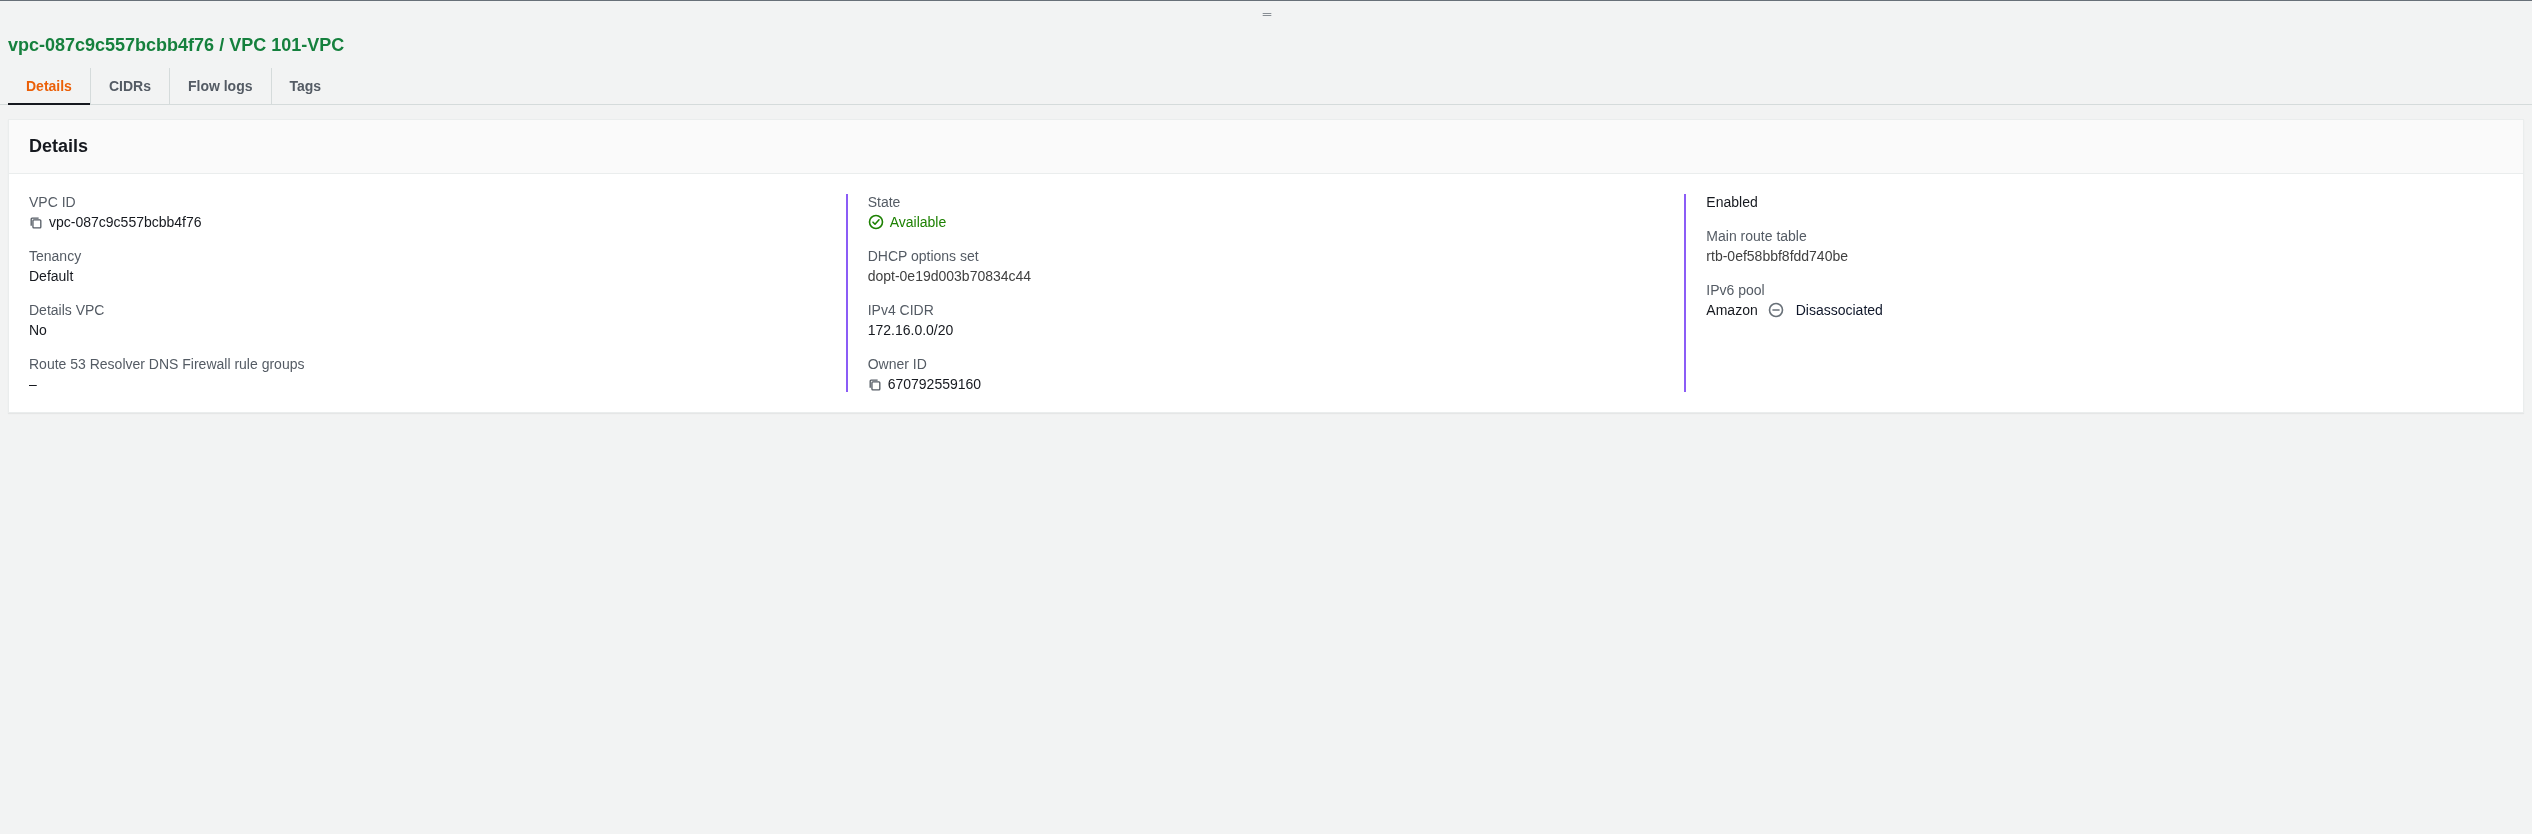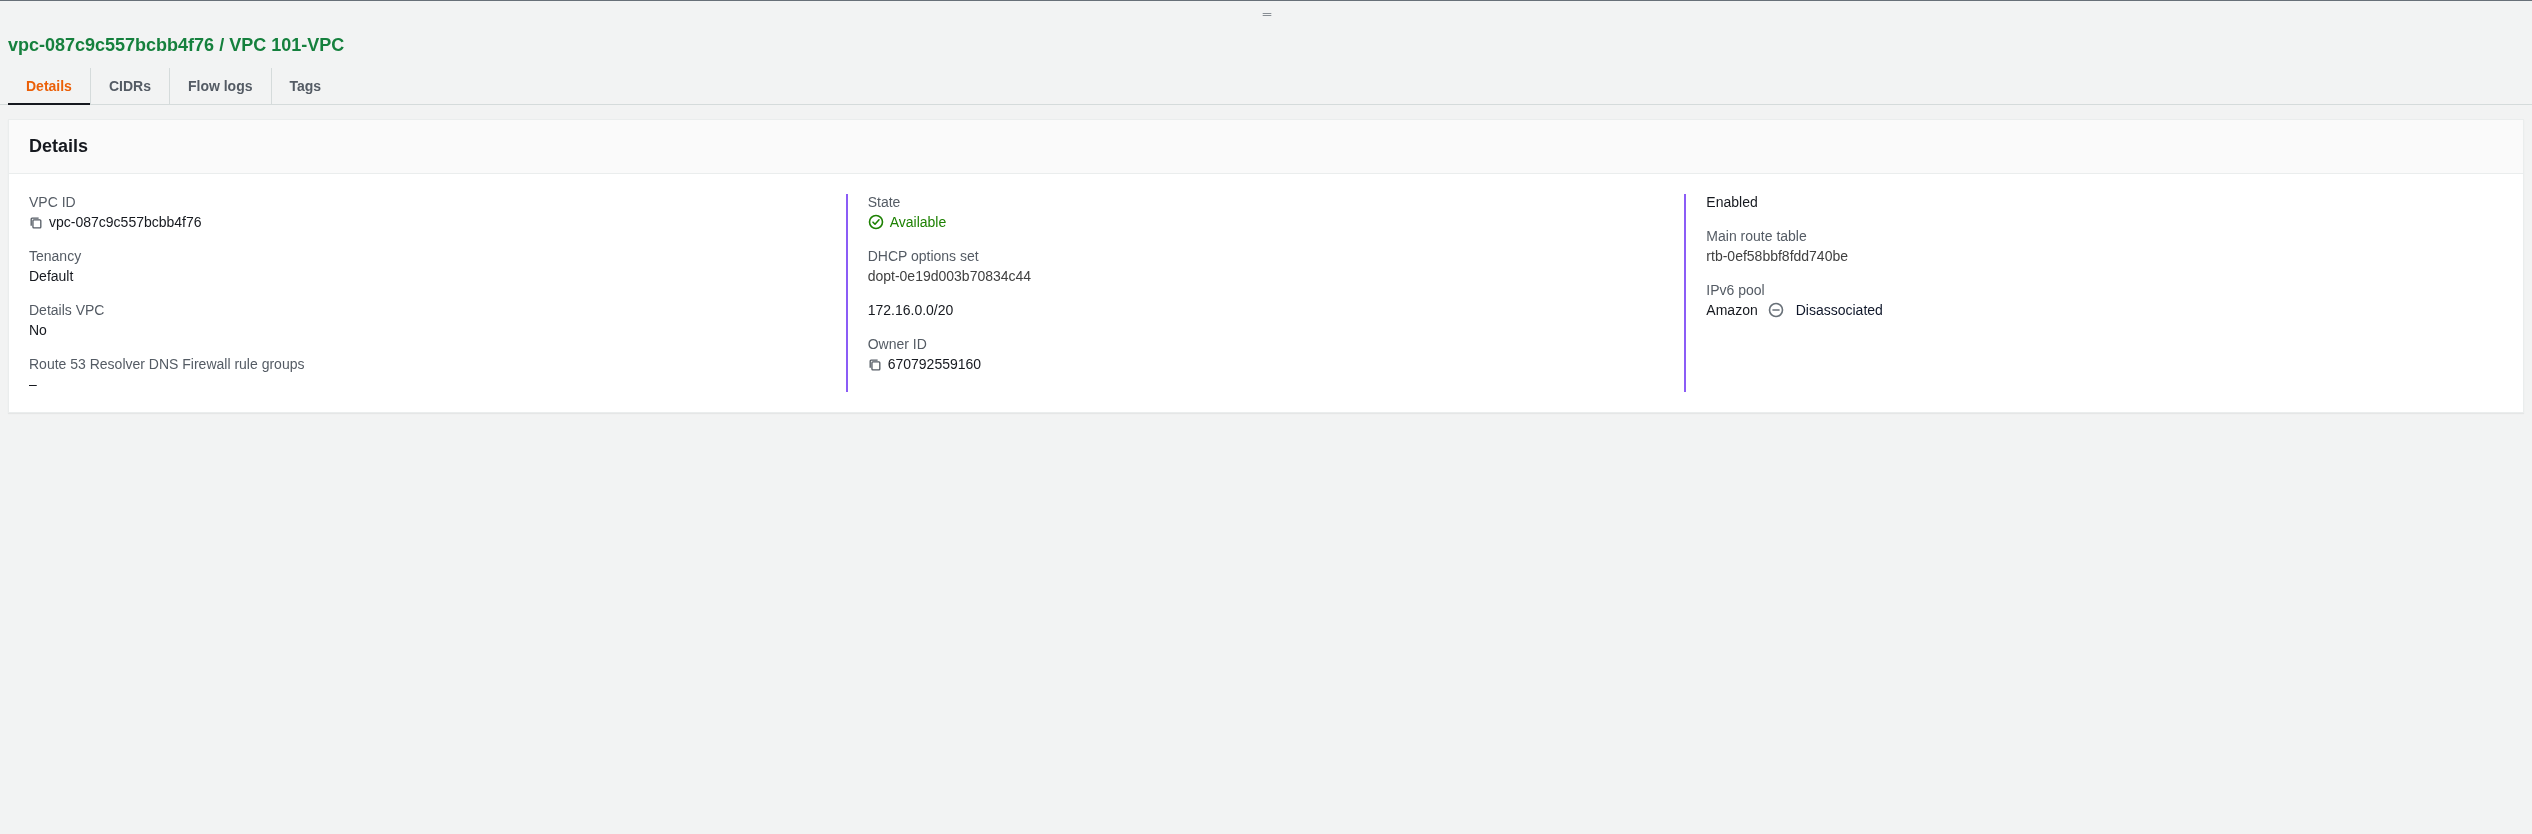--- a/index.html
+++ b/index.html
@@ -215,20 +215,21 @@
           <span>Available</span>
         </div>
       </div>
       <div class="field">
         <div class="field-label">DHCP options set</div>
         <div class="field-value">
           <a href="#">dopt-0e19d003b70834c44</a>
         </div>
       </div>
       <div class="field">
+        <div class="field-label">IPv4 CIDR</div>
         <div class="field-value">172.16.0.0/20</div>
       </div>
       <div class="field">
         <div class="field-label">Owner ID</div>
         <div class="field-value">
           <span class="copy-icon">
             <svg viewBox="0 0 16 16" width="14" height="14" fill="none" stroke="#545b64" stroke-width="1.5">
               <rect x="4.5" y="4.5" width="9" height="9" rx="1"></rect>
               <path d="M2.5 11V3.5a1 1 0 0 1 1-1H11"></path>
             </svg>

